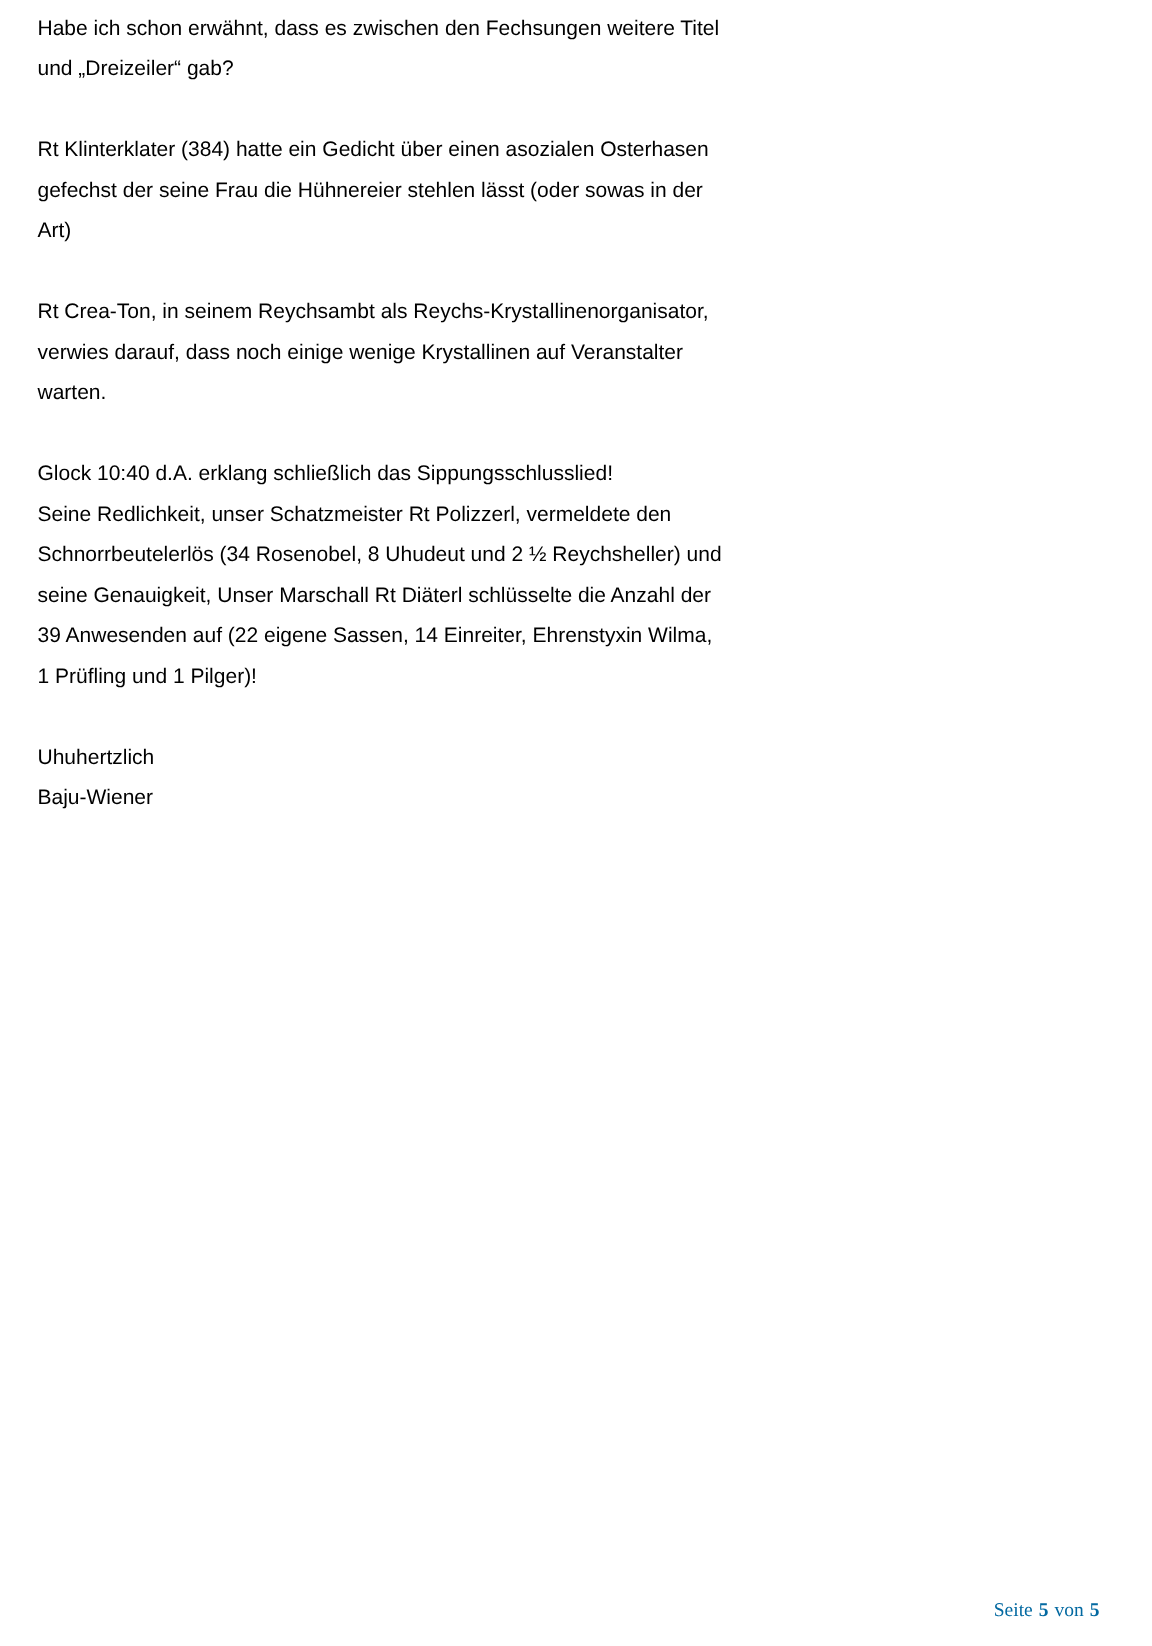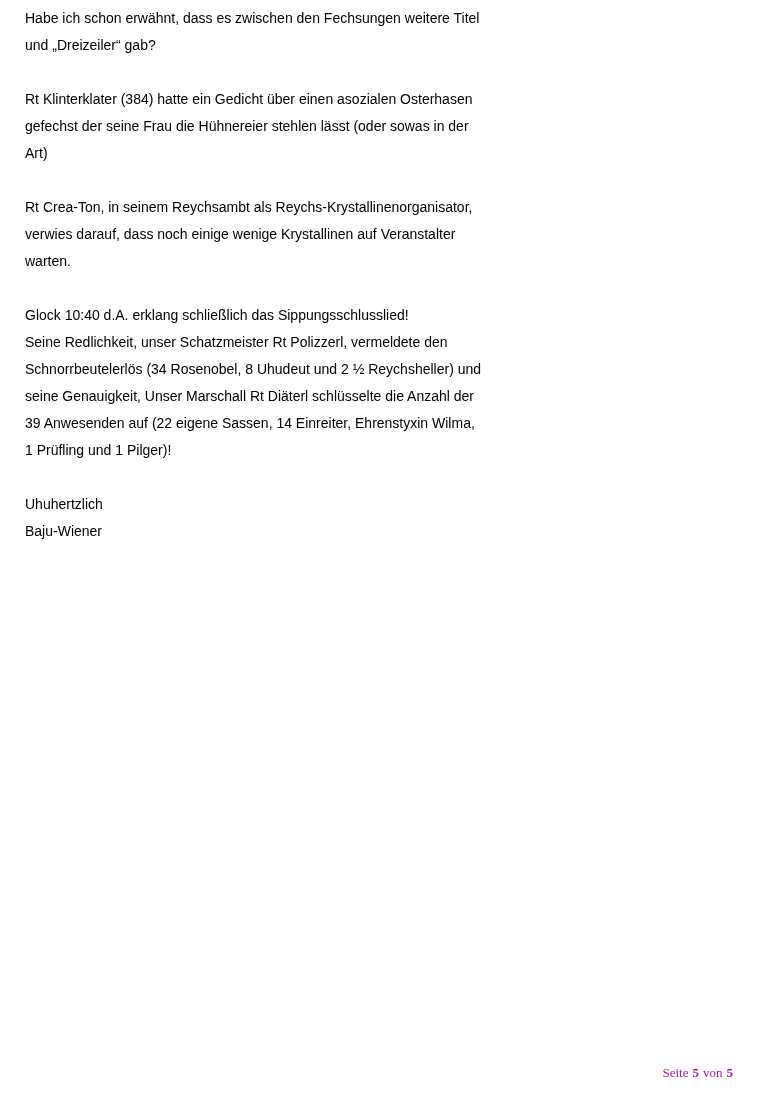--- a/index.html
+++ b/index.html
@@ -33,21 +33,21 @@
     margin: 0 0 27px 0;
     white-space: pre-line;
   }
   .page-footer {
     position: absolute;
     top: 1065px;
     right: 35px;
     font-family: "Liberation Serif", serif;
     font-size: 13px;
     line-height: 16px;
-    color: #a21caf;
+    color: #0369a1;
     display: flex;
     gap: 4px;
     align-items: baseline;
   }
   .page-footer b {
     font-weight: bold;
   }
 </style>
 </head>
 <body>

